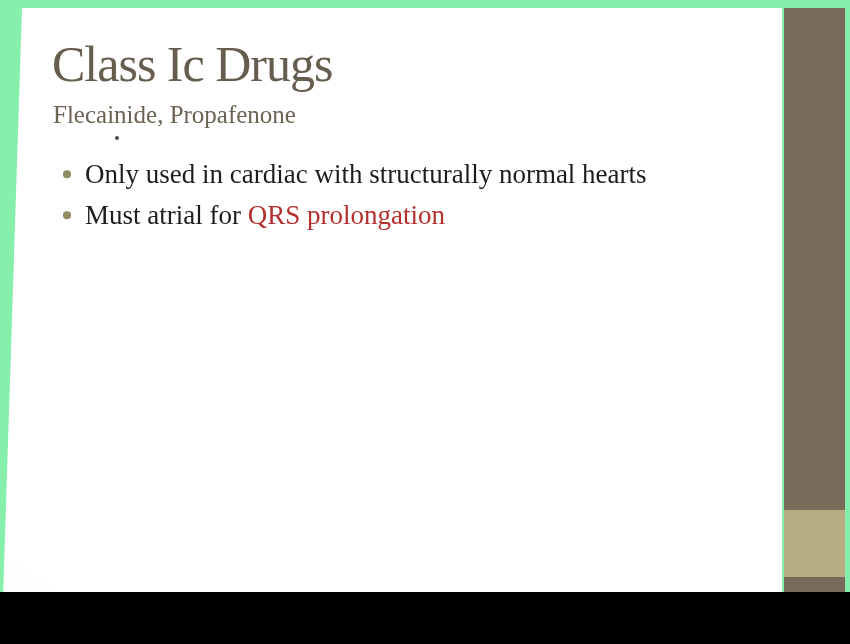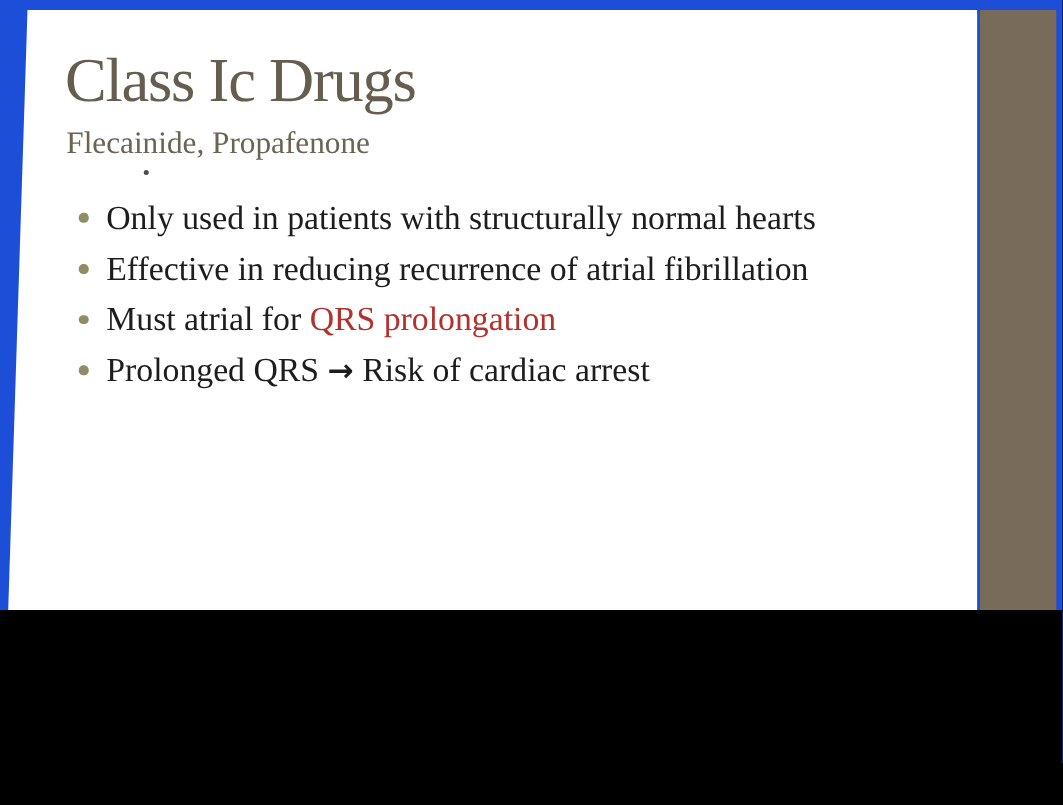--- a/index.html
+++ b/index.html
@@ -3,22 +3,22 @@
 <meta charset="utf-8">
 <style>
   html, body {
     margin: 0;
     padding: 0;
     background: #000;
   }
   .stage {
     position: relative;
     width: 850px;
-    height: 488px;
-    background: #1d4ed8;
+    height: 592px;
+    background: #86efac;
     overflow: hidden;
     font-family: "Liberation Serif", "DejaVu Serif", serif;
   }
   
   .slide {
     position: absolute;
     left: 0;
     top: 8px;
     width: 782px;
     height: 622px;
@@ -120,37 +120,29 @@
     <h1 class="slide-title">Class Ic Drugs</h1>
 
     <h2 class="slide-subtitle">Flecainide, Propafenone</h2>
 
     <div class="stray-dot"></div>
 
     <ul class="bullet-list">
 
       <li>
         <span class="dot"></span>
-        <span>Only used in patients with structurally normal hearts</span>
+        <span>Only used in cardiac with structurally normal hearts</span>
       </li>
 
-      <li>
-        <span class="dot"></span>
-        <span>Effective in reducing recurrence of atrial fibrillation</span>
-      </li>
 
       <li>
         <span class="dot"></span>
         <span>Must atrial for </span><span class="hl">QRS prolongation</span>
       </li>
 
-      <li>
-        <span class="dot"></span>
-        <span>Prolonged QRS </span><span class="arrow">→</span><span> Risk of cardiac arrest</span>
-      </li>
 
     </ul>
   </div>
 
   <div class="sidebar">
     <div class="sidebar-accent"></div>
   </div>
 
 </div>
 

